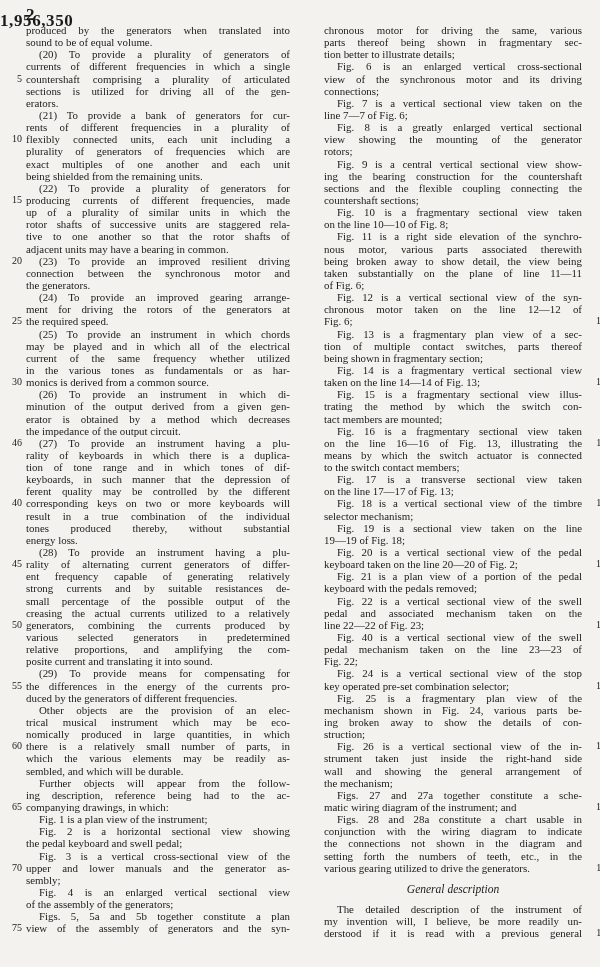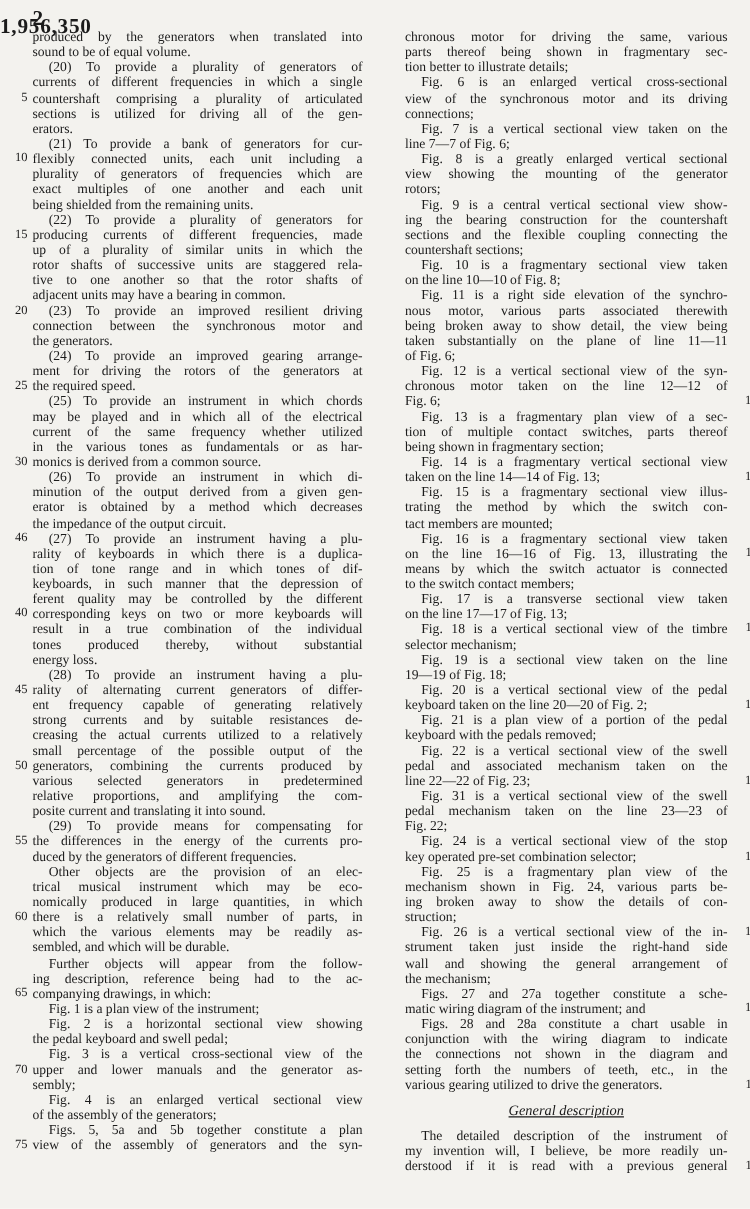--- a/index.html
+++ b/index.html
@@ -56,21 +56,20 @@
   }
   .line.indent { text-indent: 13px; }
   .line.heading {
     height: auto;
     margin: 9px 0 8px 0;
     text-align: center;
     text-align-last: center;
     font-style: italic;
     font-size: 11.5px;
     text-indent: 0;
-    text-decoration: underline;
   }
   .margin-num {
     position: absolute;
     top: 0;
     font-size: 10px;
     font-style: normal;
     text-indent: 0;
     text-align-last: auto;
   }
   .col-left  .margin-num { left: -24px; width: 20px; text-align: right; }
@@ -95,20 +94,21 @@
         <div class="line"><span class="txt">currents of different frequencies in which a single</span></div>
 
         <div class="line"><span class="margin-num">5</span><span class="txt">countershaft comprising a plurality of articulated</span></div>
 
         <div class="line"><span class="txt">sections is utilized for driving all of the gen-</span></div>
 
         <div class="line last"><span class="txt">erators.</span></div>
 
         <div class="line indent"><span class="txt">(21) To provide a bank of generators for cur-</span></div>
 
+        <div class="line"><span class="txt">rents of different frequencies in a plurality of</span></div>
 
         <div class="line"><span class="margin-num">10</span><span class="txt">flexibly connected units, each unit including a</span></div>
 
         <div class="line"><span class="txt">plurality of generators of frequencies which are</span></div>
 
         <div class="line"><span class="txt">exact multiples of one another and each unit</span></div>
 
         <div class="line last"><span class="txt">being shielded from the remaining units.</span></div>
 
         <div class="line indent"><span class="txt">(22) To provide a plurality of generators for</span></div>
@@ -172,23 +172,23 @@
         <div class="line last"><span class="txt">energy loss.</span></div>
 
         <div class="line indent"><span class="txt">(28) To provide an instrument having a plu-</span></div>
 
         <div class="line"><span class="margin-num">45</span><span class="txt">rality of alternating current generators of differ-</span></div>
 
         <div class="line"><span class="txt">ent frequency capable of generating relatively</span></div>
 
         <div class="line"><span class="txt">strong currents and by suitable resistances de-</span></div>
 
+        <div class="line"><span class="txt">small percentage of the possible output of the</span></div>
+
         <div class="line"><span class="txt">creasing the actual currents utilized to a relatively</span></div>
-
-        <div class="line"><span class="txt">small percentage of the possible output of the</span></div>
 
         <div class="line"><span class="margin-num">50</span><span class="txt">generators, combining the currents produced by</span></div>
 
         <div class="line"><span class="txt">various selected generators in predetermined</span></div>
 
         <div class="line"><span class="txt">relative proportions, and amplifying the com-</span></div>
 
         <div class="line last"><span class="txt">posite current and translating it into sound.</span></div>
 
         <div class="line indent"><span class="txt">(29) To provide means for compensating for</span></div>
@@ -330,21 +330,21 @@
         <div class="line indent"><span class="txt">Fig. 21 is a plan view of a portion of the pedal</span></div>
 
         <div class="line last"><span class="txt">keyboard with the pedals removed;</span></div>
 
         <div class="line indent"><span class="txt">Fig. 22 is a vertical sectional view of the swell</span></div>
 
         <div class="line"><span class="txt">pedal and associated mechanism taken on the</span></div>
 
         <div class="line last"><span class="margin-num">125</span><span class="txt">line 22—22 of Fig. 23;</span></div>
 
-        <div class="line indent"><span class="txt">Fig. 31 is a vertical sectional view of the swell</span></div>
+        <div class="line indent"><span class="txt">Fig. 40 is a vertical sectional view of the swell</span></div>
 
         <div class="line"><span class="txt">pedal mechanism taken on the line 23—23 of</span></div>
 
         <div class="line last"><span class="txt">Fig. 22;</span></div>
 
         <div class="line indent"><span class="txt">Fig. 24 is a vertical sectional view of the stop</span></div>
 
         <div class="line last"><span class="margin-num">130</span><span class="txt">key operated pre-set combination selector;</span></div>
 
         <div class="line indent"><span class="txt">Fig. 25 is a fragmentary plan view of the</span></div>

